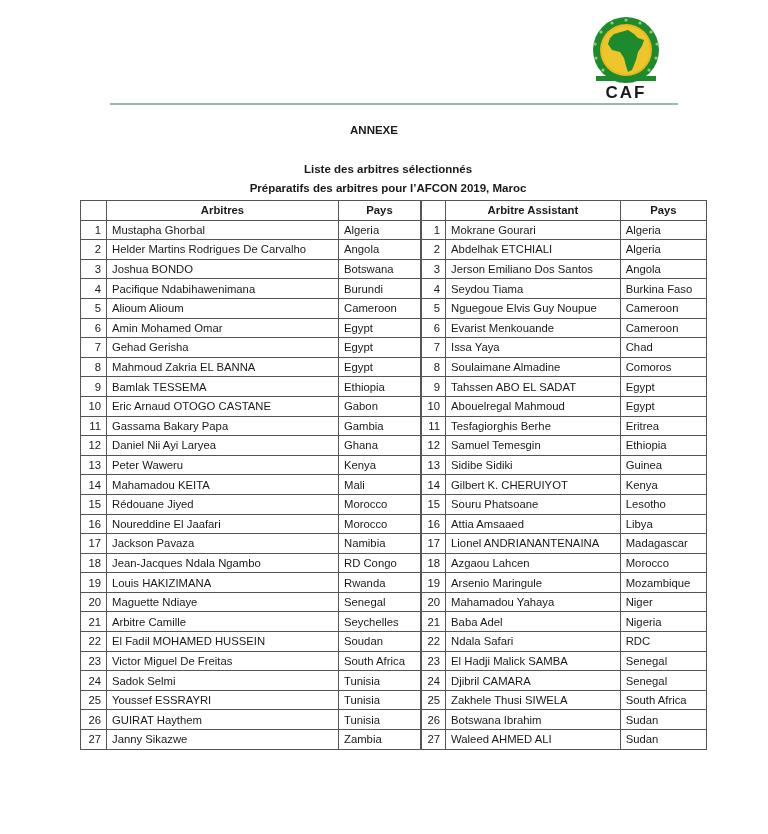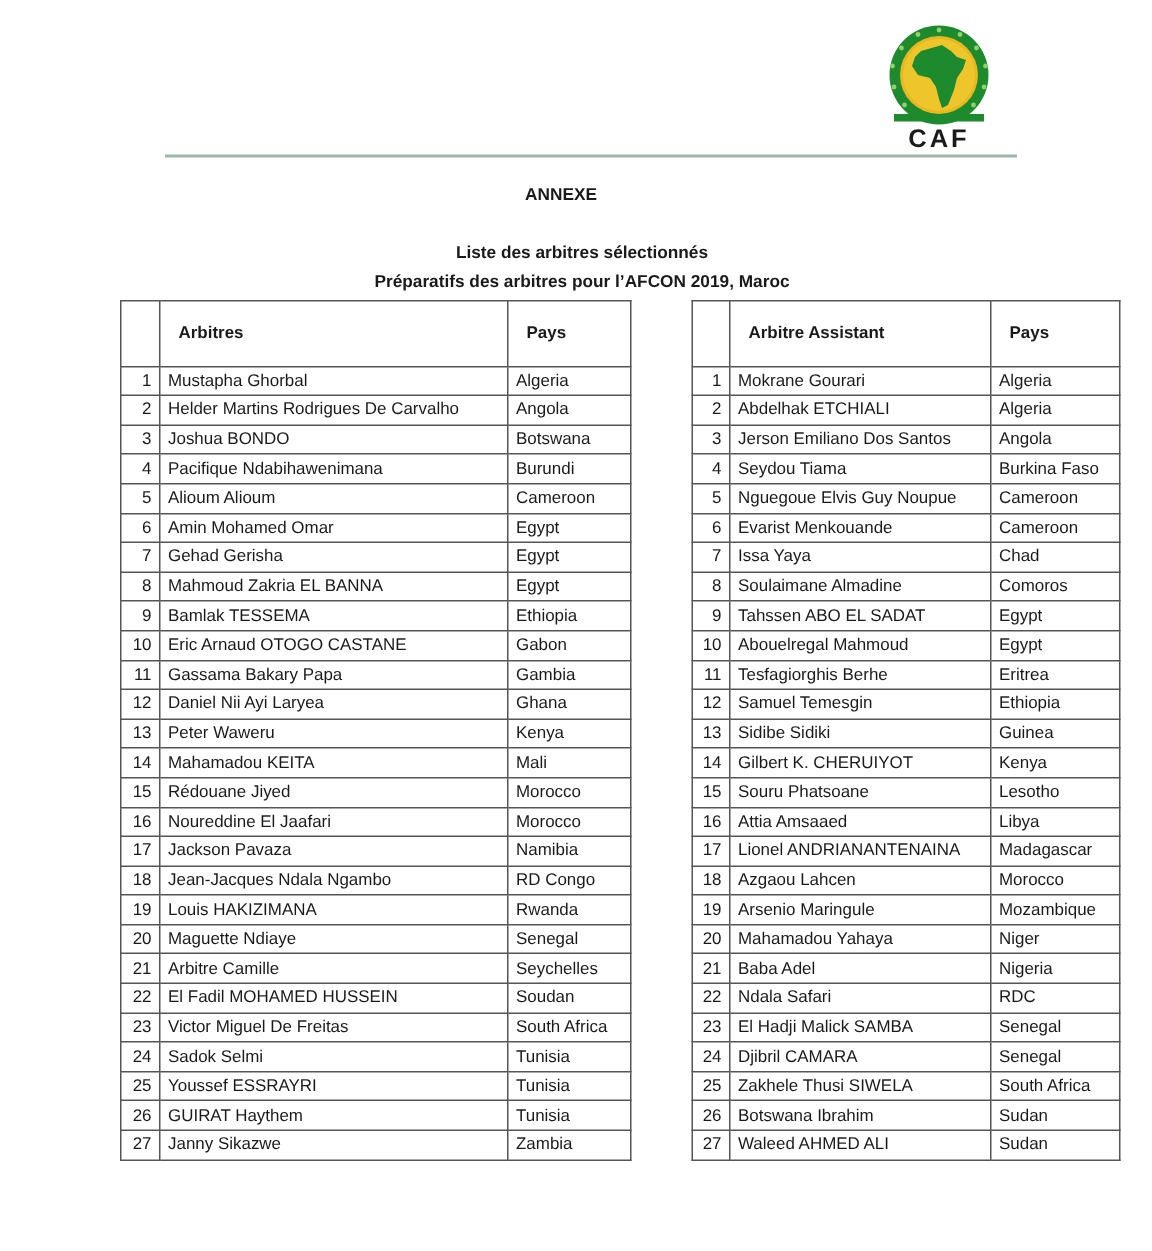--- a/index.html
+++ b/index.html
@@ -5,24 +5,24 @@
   html, body { margin:0; padding:0; background:#ffffff; }
   body { width:768px; height:834px; position:relative; overflow:hidden; font-family:"Liberation Sans", sans-serif; color:#1a1a1a; }
   .logo { position:absolute; left:584px; top:14px; width:84px; height:86px; }
   .rule { position:absolute; left:110px; top:103px; width:568px; height:2px; background:#9bb8a8; }
   .heading { position:absolute; left:0; width:768px; text-align:center; font-weight:bold; font-size:11.5px; }
   .h-annexe { top:124px; left:-10px; }
   .h-list { top:163px; left:4px; }
   .h-prep { top:182px; left:4px; }
   table.ref { position:absolute; border-collapse:collapse; font-size:11.3px; }
   table.ref td, table.ref th { border:1px solid #555; height:18.6px; padding:0 0 0 5px; white-space:nowrap; line-height:18px; }
-  table.ref th { font-weight:bold; text-align:left; padding:12px; }
+  table.ref th { font-weight:bold; text-align:center; padding:0; }
   table.ref td.num { text-align:right; padding:0 5px 0 0; }
   #left-table { left:80px; top:200px; width:341px; }
-  #right-table { left:421px; top:200px; width:286px;margin-left:40px; }
+  #right-table { left:421px; top:200px; width:286px; }
   .col-num-l { width:26px; } .col-name-l { width:232px; } .col-pays-l { width:82px; }
   .col-num-r { width:24px; } .col-name-r { width:174px; } .col-pays-r { width:86px; }
 </style>
 </head>
 <body>
 
 <div class="logo">
   <svg width="84" height="86" viewBox="0 0 84 86">
     <circle cx="42" cy="36" r="33" fill="#1e8a2e"></circle>
     <circle cx="42" cy="36" r="26" fill="#e8b820"></circle>

